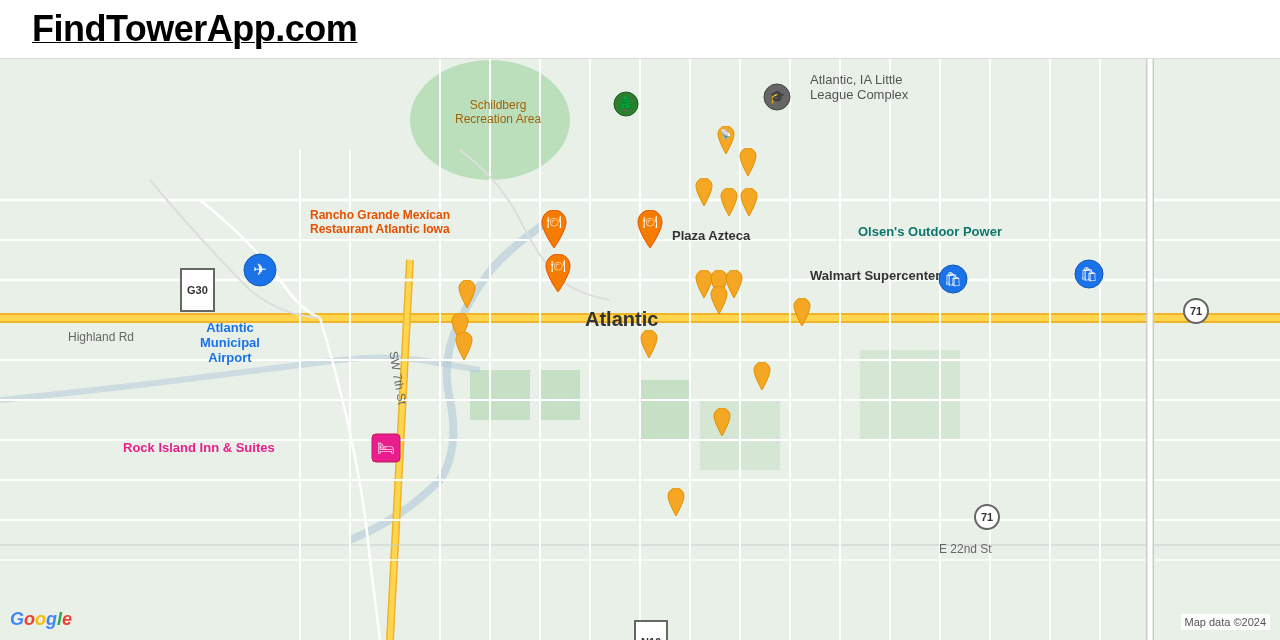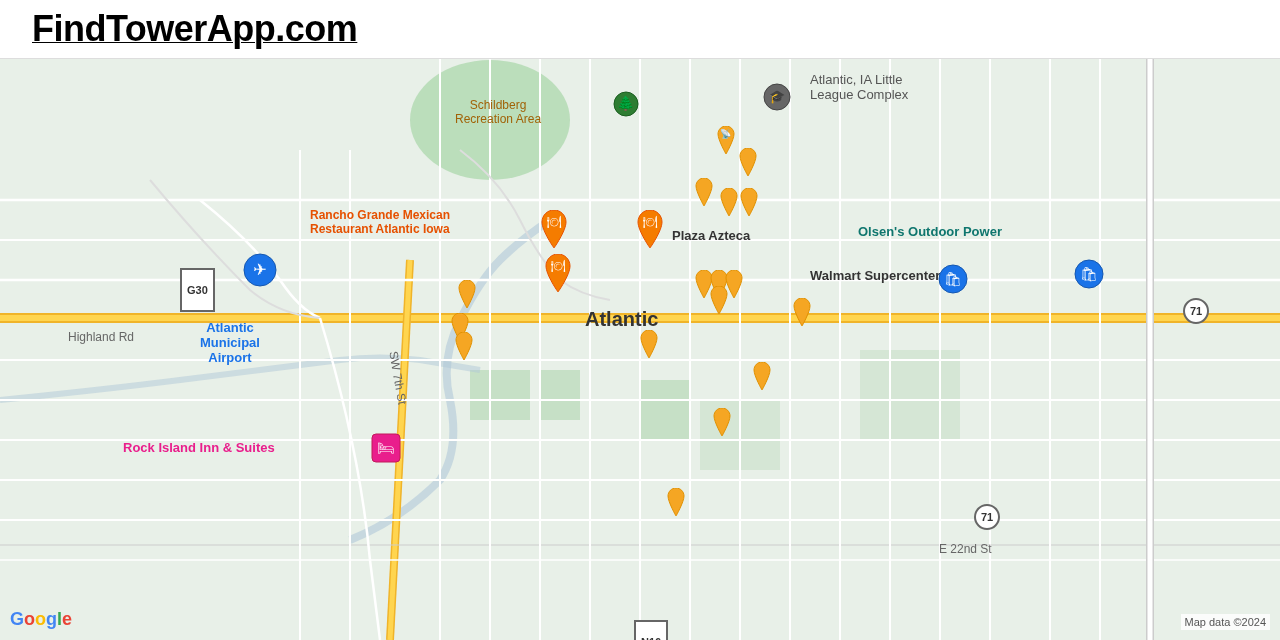--- a/index.html
+++ b/index.html
@@ -103,20 +103,21 @@
       padding: 14px 5px;
       color: #333;
     }
 
     
     #google-logo {
       position: absolute;
       bottom: 10px;
       left: 10px;
       z-index: 50;
+      font-style: italic;
     }
 
     #google-logo span {
       font-size: 18px;
       font-weight: bold;
     }
 
     .g-blue { color: #4285F4; }
     .g-red { color: #EA4335; }
     .g-yellow { color: #FBBC04; }

